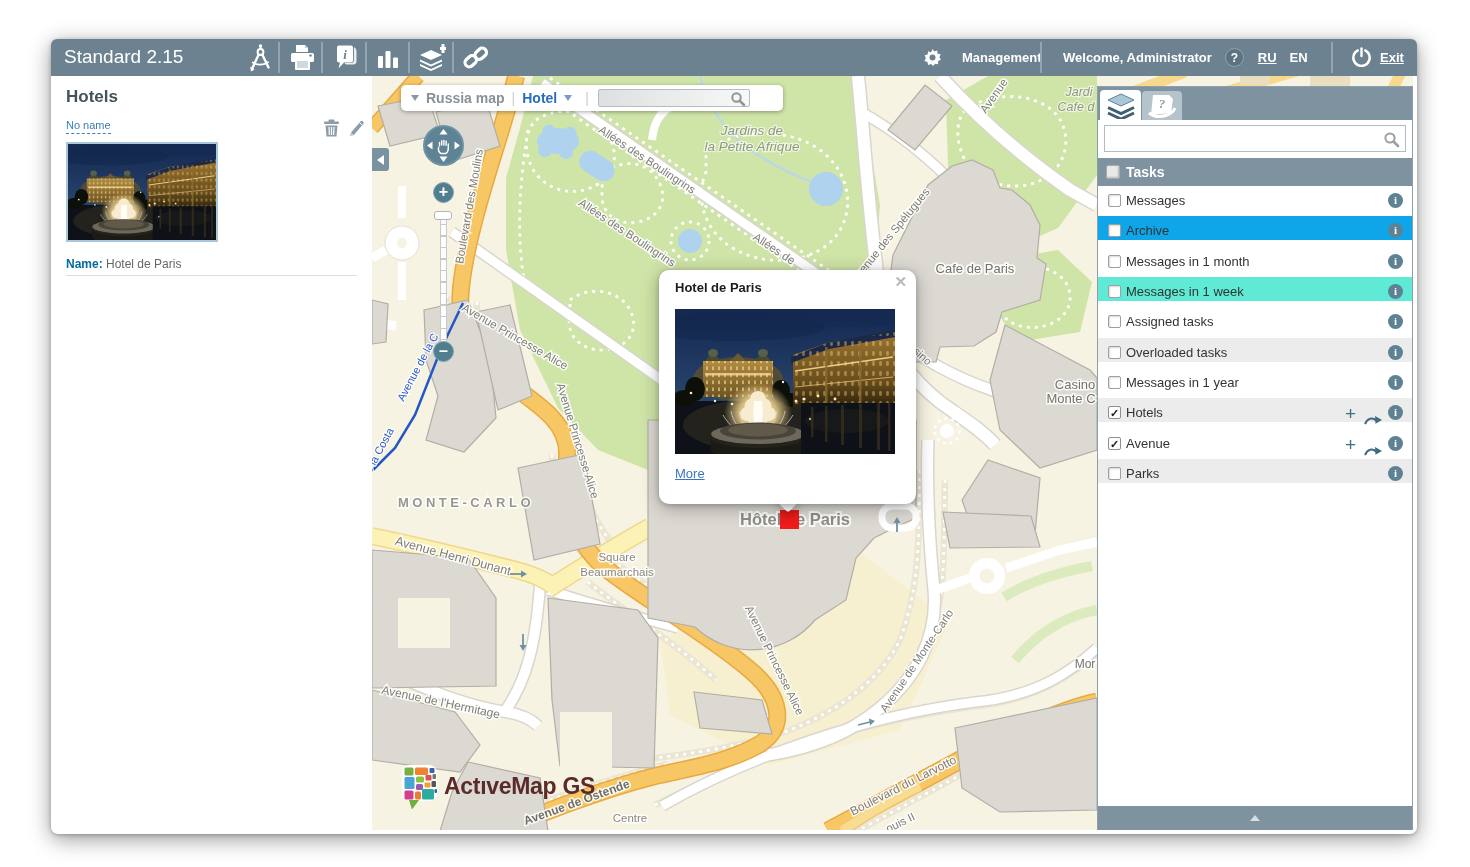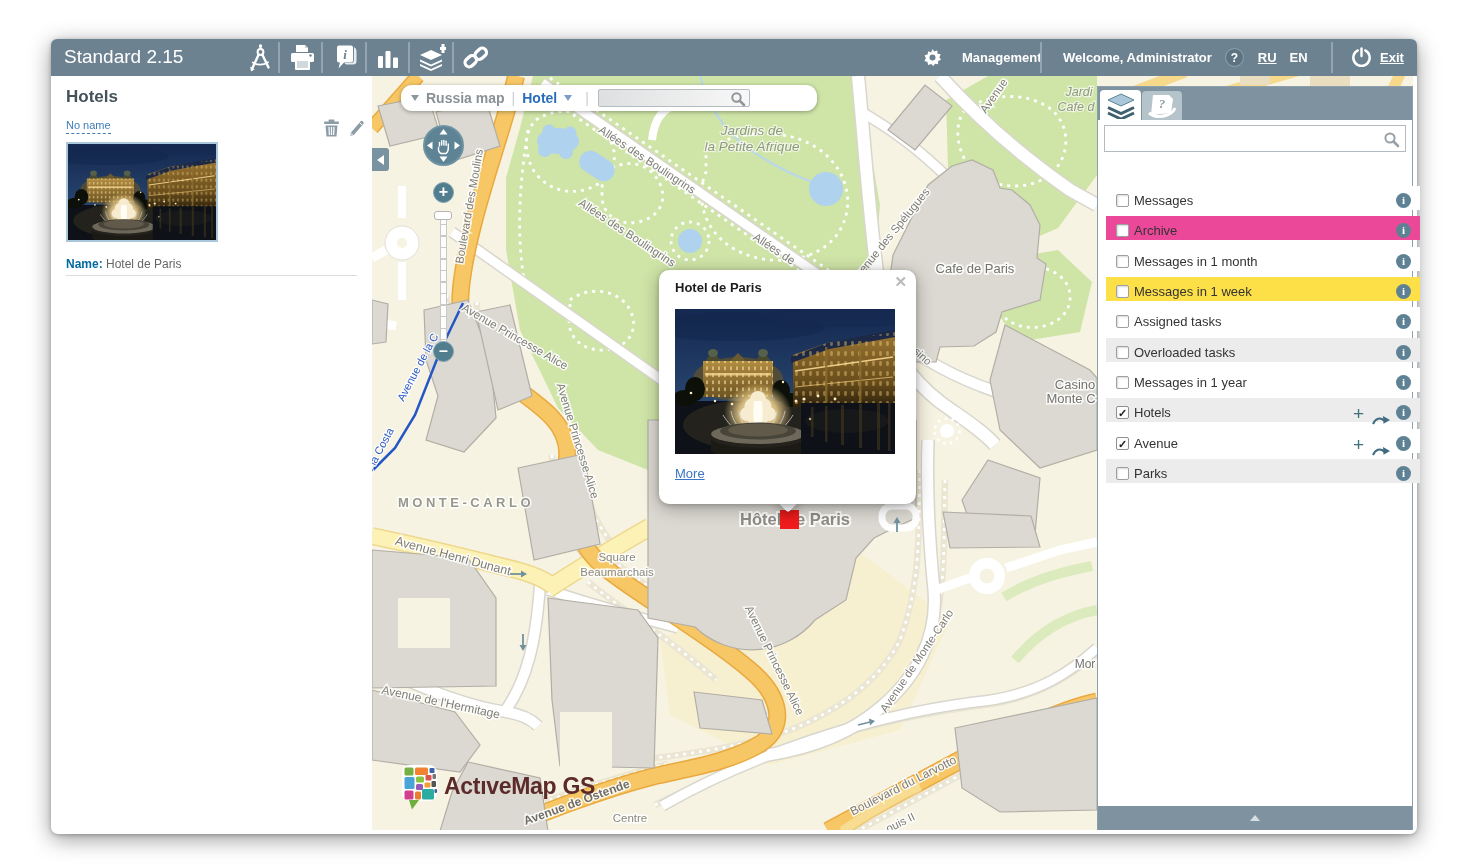--- a/index.html
+++ b/index.html
@@ -15,21 +15,21 @@
 .lpanel{position:absolute;left:0;top:37px;width:321px;height:754px;background:#fff;border-radius:0 0 0 6px}
 .lp-h{position:absolute;left:15px;top:11px;font-size:17px;font-weight:bold;color:#44525b}
 .noname{position:absolute;left:15px;top:43px;font-size:11px;color:#3e7cb8;border-bottom:1px dashed #3e7cb8;padding-bottom:2px}
 .photo1{position:absolute;left:15px;top:66px;width:152px;height:100px;border:2px solid #a9c6da}
 .nline{position:absolute;left:15px;top:181px;font-size:12px;color:#666}
 .nline b{color:#0369a1}
 .lhr{position:absolute;left:15px;top:199px;width:291px;border-top:1px solid #ddd}
 
 .mapwrap{position:absolute;left:321px;top:37px;width:1041px;height:754px;overflow:hidden}
 
-.mbar{position:absolute;left:29px;top:9px;width:416px;height:26px;background:#fff;border-radius:11px;box-shadow:0 1px 4px rgba(0,0,0,.35);display:flex;align-items:center;font-size:14px;z-index:5}
+.mbar{position:absolute;left:29px;top:9px;width:382px;height:26px;background:#fff;border-radius:5px;box-shadow:0 1px 4px rgba(0,0,0,.35);display:flex;align-items:center;font-size:14px;z-index:5}
 .mbar .tri{width:0;height:0;border-left:4.5px solid transparent;border-right:4.5px solid transparent;border-top:6px solid #8b98a0;margin:0 7px 0 10px}
 .mbar .tri2{border-top-color:#7a9cc6;margin:0 6px 0 7px}
 .mbar .rm{color:#8a9196;font-weight:bold}
 .mbar .pipe{color:#c9ced1;margin:0 7px;font-weight:normal}
 .mbar .gg{color:#2a6ebb;font-weight:bold}
 .msearch{position:relative;width:152px;height:18px;border:1px solid #b5bcc0;border-radius:2px;background:linear-gradient(90deg,#dedfe0,#f8f8f8);margin-left:2px}
 
 .ltab{position:absolute;left:0px;top:72px;width:17px;height:23px;background:#7a93a0;border-radius:0 3px 3px 0;z-index:4;display:flex;align-items:center;justify-content:center}
 .ltab:before{content:"";width:0;height:0;border-top:5px solid transparent;border-bottom:5px solid transparent;border-right:7px solid #fff}
 .panc{position:absolute;left:51px;top:49px;width:41px;height:41px;border-radius:50%;background:#5d8394;border:2px solid #6d93a2;z-index:4}
@@ -48,21 +48,21 @@
 .logo{position:absolute;left:29px;top:688px;z-index:4;display:flex;align-items:flex-start}
 .logotxt{font-size:23px;font-weight:bold;color:#5b2a2a;margin:9px 0 0 6px;letter-spacing:-0.3px}
 
 .rpanel{position:absolute;left:1046px;top:47px;width:316px;height:744px;background:#fff;border:1px solid #8ba0ac;border-top:none;z-index:7}
 .rtabs{position:absolute;left:-1px;top:0;width:316px;height:34px;background:#7e939f;border:1px solid #8ba0ac;border-bottom:none}
 .rtab1{position:absolute;left:2px;top:3px;width:41px;height:31px;background:#fff;border-radius:4px 4px 0 0;display:flex;align-items:center;justify-content:center}
 .rtab2{position:absolute;left:44px;top:4px;width:40px;height:30px;background:#b5c3cb;border-radius:4px 4px 0 0;display:flex;align-items:center;justify-content:center}
 .rsearchwrap{position:absolute;left:0;top:34px;width:314px;height:38px;background:#fff}
 .rsearch{position:absolute;left:6px;top:5px;width:302px;height:27px;border:1px solid #b3bbc0;background:#fff}
 .rtasks{position:absolute;left:0;top:72px;width:314px;height:28px;background:#7e939f;color:#fff;font-weight:bold;font-size:14px;line-height:28px}
-.rrow{position:absolute;left:8px;width:314px;height:24px;font-size:13px;color:#333;line-height:30px}
+.rrow{position:absolute;left:0;width:314px;height:24px;font-size:13px;color:#333;line-height:30px}
 .cb{position:absolute;left:10px;top:8px;width:13px;height:13px;background:#fff;border:1px solid #9aa0a4;border-radius:2px;box-shadow:inset 1px 1px 2px rgba(0,0,0,.15)}
 .cbc{position:absolute;left:10px;top:8px;width:13px;height:13px;background:#fdfdfd;border:1px solid #8a9094;border-radius:2px;font-size:11px;line-height:12px;text-align:center;color:#222;font-weight:bold}
 .lbl{position:absolute;left:28px;top:0}
 .info{position:absolute;right:9px;top:7px;width:15px;height:15px;border-radius:50%;background:#5e8294;color:#fff;text-align:center;font-size:11px;line-height:15px;font-weight:bold;font-family:"Liberation Serif",serif}
 .plus{position:absolute;right:56px;top:1px;color:#41707f;font-size:19px;font-weight:normal;line-height:30px}
 .rbottom{position:absolute;left:0;top:720px;width:314px;height:24px;background:#7e939f}
 .rbottom:after{content:"";position:absolute;left:152px;top:9px;width:0;height:0;border-left:5px solid transparent;border-right:5px solid transparent;border-bottom:6px solid #d7dfe4}
 </style>
 </head>
 <body>
@@ -478,36 +478,37 @@
         </div>
       </div>
     <div class="rsearchwrap">
         <div class="rsearch">
           <svg style="position:absolute;right:5px;top:5px" width="17" height="17" viewBox="0 0 17 17">
             <circle cx="7" cy="7" r="4.6" stroke="#9aa1a6" stroke-width="2" fill="none"></circle>
             <path d="M10.5,10.5 L15,15" stroke="#9aa1a6" stroke-width="2.6" stroke-linecap="round"></path>
           </svg>
         </div>
       </div>
+    <div class="rtasks"><span style="position:absolute;left:8px;top:7px;width:14px;height:14px;background:#e9e9e9;border:1px solid #aaa;border-radius:2px;box-shadow:inset -1px -1px 2px rgba(0,0,0,.2)"></span><span style="margin-left:28px">Tasks</span></div>
     <div class="rrow" style="top:100px;background:#fff;--r:1">
         <span class="cb"></span>
         <span class="lbl">Messages</span>
         <span class="info">i</span>
       </div>
-    <div class="rrow" style="top:130px;background:#ec4899">
+    <div class="rrow" style="top:130px;background:#0ea5e9">
         <span class="cb"></span>
         <span class="lbl">Archive</span>
         <span class="info">i</span>
       </div>
     <div class="rrow" style="top:161px;background:#fff">
         <span class="cb"></span>
         <span class="lbl">Messages in 1 month</span>
         <span class="info">i</span>
       </div>
-    <div class="rrow" style="top:191px;background:#fde047">
+    <div class="rrow" style="top:191px;background:#5eead4">
         <span class="cb"></span>
         <span class="lbl">Messages in 1 week</span>
         <span class="info">i</span>
       </div>
     <div class="rrow" style="top:221px;background:#fff">
         <span class="cb"></span>
         <span class="lbl">Assigned tasks</span>
         <span class="info">i</span>
       </div>
     <div class="rrow" style="top:252px;background:#ececec">

